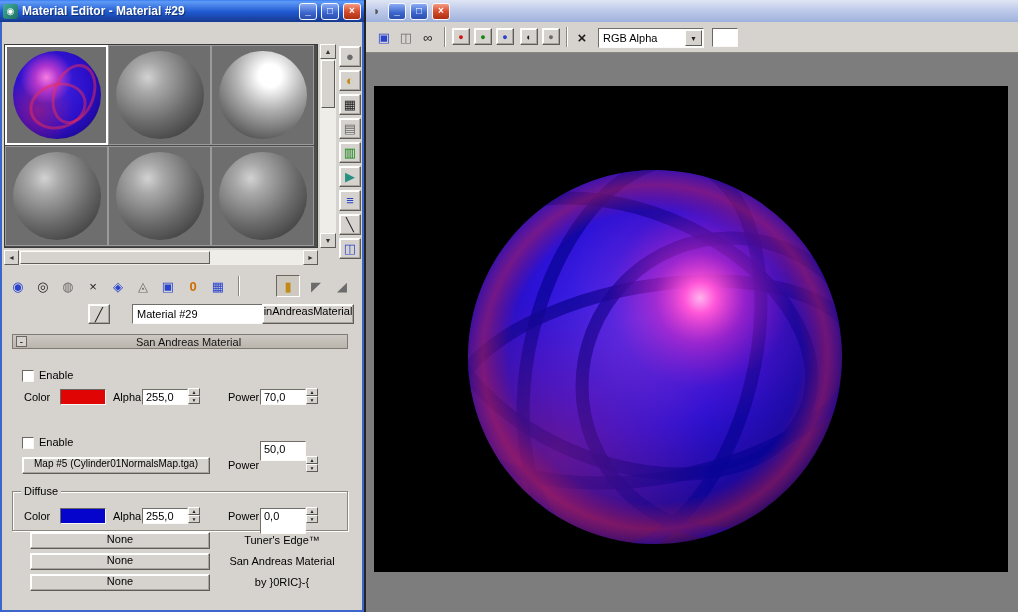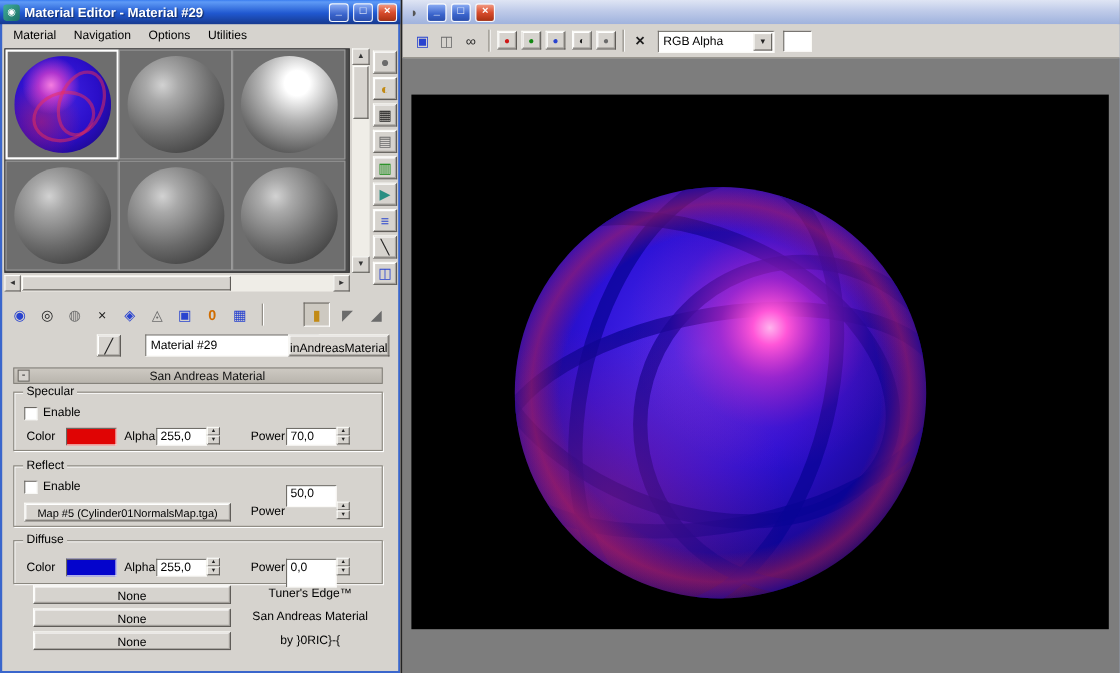--- a/index.html
+++ b/index.html
@@ -63,21 +63,21 @@
   .rollout-hd { position:absolute; height:15px; background:linear-gradient(180deg,#cdc9c2,#b9b5ad); border:1px solid #7e7b74; display:flex; align-items:center; font-size:11px; color:#111; }
   .collapse { width:11px; height:11px; margin:0 3px; background:#d6d3ce; border:1px solid #6a6762; font-size:10px; line-height:9px; text-align:center; }
   .rollout-title { flex:1; text-align:center; }
   .group { position:absolute; border:1px solid #8a877f; box-shadow:1px 1px 0 #ffffff, inset 1px 1px 0 #ffffff; }
   .group-label { position:absolute; top:-7px; left:8px; background:#d6d3ce; padding:0 3px; font-size:11px; color:#000; }
   .lbl { position:absolute; font-size:11px; color:#000; white-space:nowrap; }
   .chk { position:absolute; width:12px; height:12px; background:#fff; border:1px solid; border-color:#6a6762 #f8f8f5 #f8f8f5 #6a6762; }
   .swatch { position:absolute; border:1px solid; border-color:#6a6762 #f8f8f5 #f8f8f5 #6a6762; }
   .spinner { position:absolute; width:12px; height:17px; display:flex; flex-direction:column; }
   .spin { width:12px; height:8px; font-size:5px; line-height:7px; text-align:center; color:#222; background:#d6d3ce; border:1px solid; border-color:#fdfdfa #5f5c58 #5f5c58 #fdfdfa; }
-  .pbtn { position:absolute; background:#d6d3ce; border:1px solid; border-color:#fdfdfa #5f5c58 #5f5c58 #fdfdfa; box-shadow:inset -1px -1px 0 #a8a5a0, inset 1px 1px 0 #fff; font-size:11px; display:flex; align-items:flex-end; justify-content:center; white-space:nowrap; overflow:hidden; color:#000; }
+  .pbtn { position:absolute; background:#d6d3ce; border:1px solid; border-color:#fdfdfa #5f5c58 #5f5c58 #fdfdfa; box-shadow:inset -1px -1px 0 #a8a5a0, inset 1px 1px 0 #fff; font-size:11px; display:flex; align-items:flex-start; justify-content:center; white-space:nowrap; overflow:hidden; color:#000; }
   .credit { position:absolute; font-size:11px; color:#000; width:140px; text-align:center; white-space:nowrap; }
 
   
   .rw-toolbar { position:absolute; left:0; top:22px; right:0; height:31px; background:#d6d3ce; border-bottom:1px solid #8a877f; }
   .chan { position:absolute; width:18px; height:17px; display:flex; align-items:center; justify-content:center; font-size:9px; }
   .viewport { position:absolute; left:0; top:53px; right:0; bottom:0; background:#7d7d7d; }
   .render-canvas { position:absolute; left:8px; top:33px; width:634px; height:486px; background:#000; }
 </style>
 </head>
 <body>
@@ -87,26 +87,20 @@
   <section class="win" id="me-win" style="left:0;top:0;width:364px;height:612px;box-shadow:inset 0 0 0 2px #3a66cc;">
 
     <div class="titlebar active">
       <span class="tb-icon">◉</span>
       <span class="tb-title">Material Editor - Material #29</span>
       <span class="tb-btn">_</span>
       <span class="tb-btn">□</span>
       <span class="tb-btn close">×</span>
     </div>
 
-    <div class="menubar">
-      <span class="menu-item">Material</span>
-      <span class="menu-item">Navigation</span>
-      <span class="menu-item">Options</span>
-      <span class="menu-item">Utilities</span>
-    </div>
 
     <div class="slots">
       <div class="slot active">
         <div class="ball mat">
           <div class="ring" style="left:16px;top:32px;width:58px;height:46px;transform:rotate(-15deg);"></div>
           <div class="ring" style="left:40px;top:12px;width:42px;height:62px;transform:rotate(20deg);"></div>
         </div>
       </div>
       <div class="slot">
           <div class="ball gray"></div>
@@ -220,43 +214,37 @@
     </div>
     <div class="pbtn" style="left:262px;top:304px;width:92px;height:20px;">
         <span>inAndreasMaterial</span>
       </div>
 
     <div class="rollout-hd" style="left:12px;top:334px;width:336px;">
       <span class="collapse">-</span>
       <span class="rollout-title">San Andreas Material</span>
     </div>
 
-    <div class="group" style="left:12px;top:356px;width:336px;height:54px;">
-      <span class="group-label">Specular</span>
-    </div>
     <span class="chk" style="left:22px;top:370px;"></span>
     <span class="lbl" style="left:39px;top:369px;">Enable</span>
     <span class="lbl" style="left:24px;top:391px;">Color</span>
     <span class="swatch" style="left:60px;top:389px;width:46px;height:16px;background:#e00404;"></span>
     <span class="lbl" style="left:113px;top:391px;">Alpha</span>
     <span class="field abs" style="left:142px;top:389px;width:46px;height:16px;">255,0</span>
     <span class="spinner" style="left:188px;top:388px;">
       <span class="spin">▲</span>
       <span class="spin">▼</span>
     </span>
     <span class="lbl" style="left:228px;top:391px;">Power</span>
     <span class="field abs" style="left:260px;top:389px;width:46px;height:16px;">70,0</span>
     <span class="spinner" style="left:306px;top:388px;">
       <span class="spin">▲</span>
       <span class="spin">▼</span>
     </span>
 
-    <div class="group" style="left:12px;top:423px;width:336px;height:56px;">
-      <span class="group-label">Reflect</span>
-    </div>
     <span class="chk" style="left:22px;top:437px;"></span>
     <span class="lbl" style="left:39px;top:436px;">Enable</span>
     <div class="pbtn" style="left:22px;top:457px;width:188px;height:17px;font-size:10px;">
         <span>Map #5 (Cylinder01NormalsMap.tga)</span>
       </div>
     <span class="lbl" style="left:228px;top:459px;">Power</span>
     <span class="field abs" style="left:260px;top:441px;width:46px;height:20px;">50,0</span>
     <span class="spinner" style="left:306px;top:456px;">
       <span class="spin">▲</span>
       <span class="spin">▼</span>

